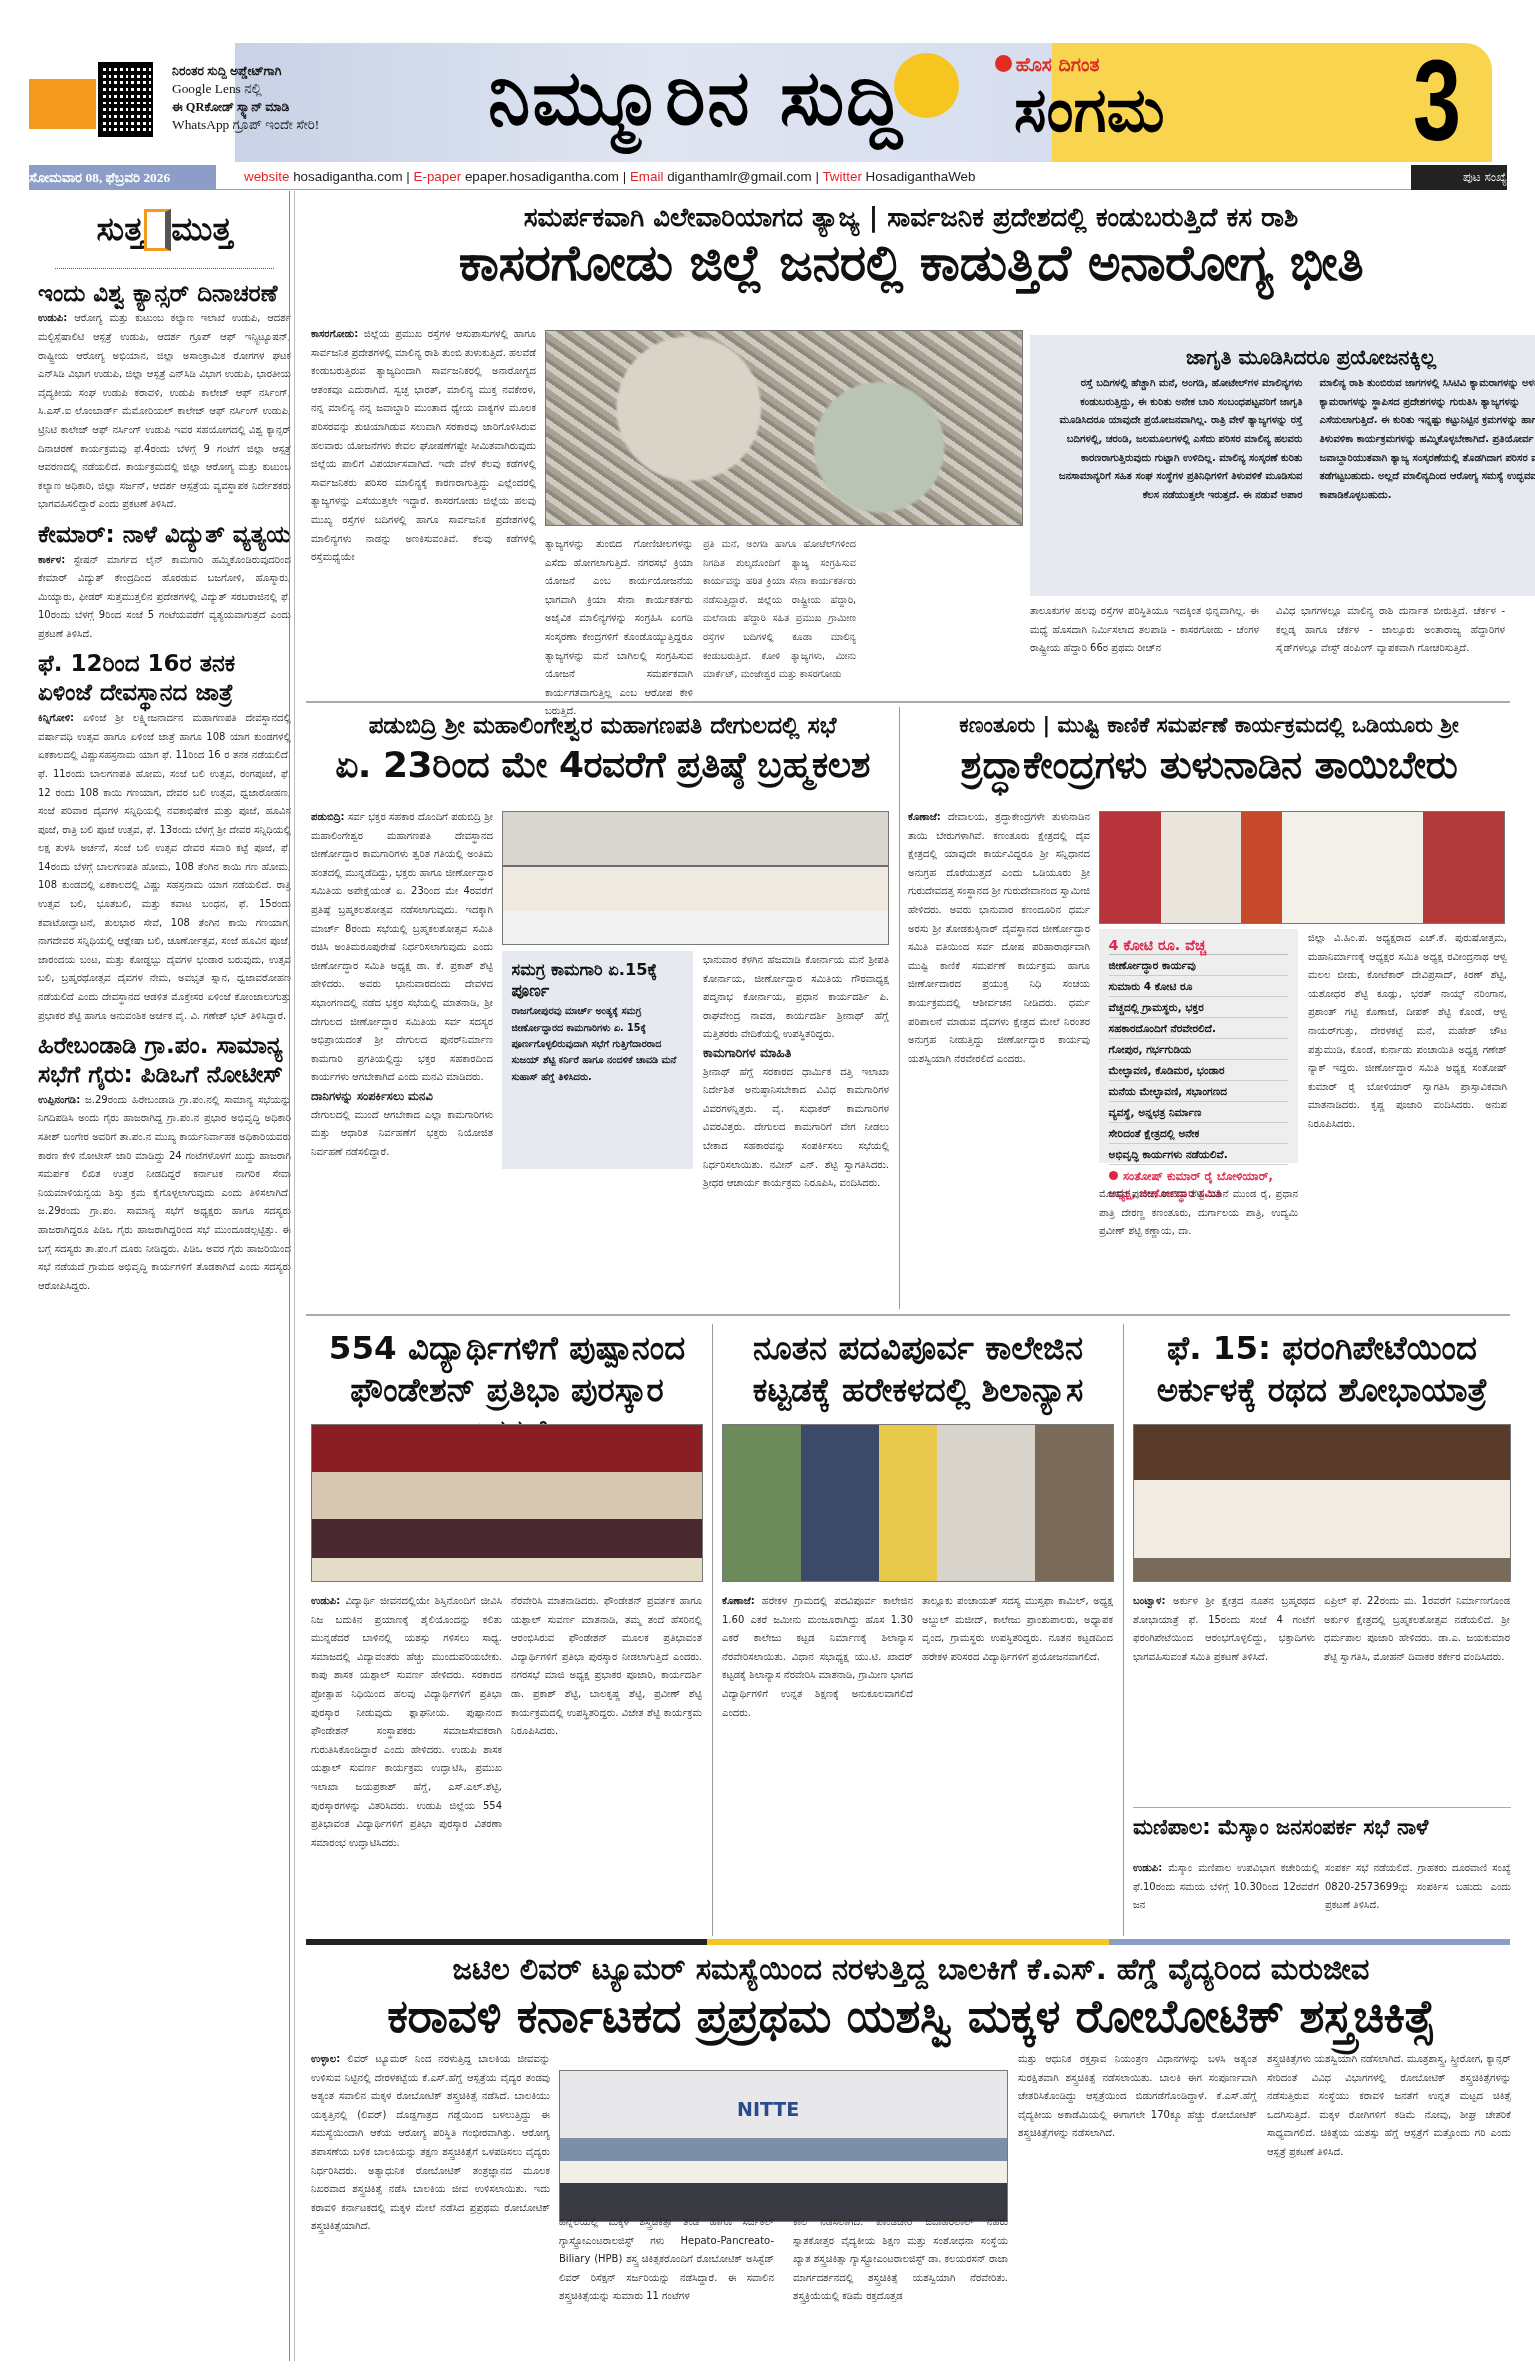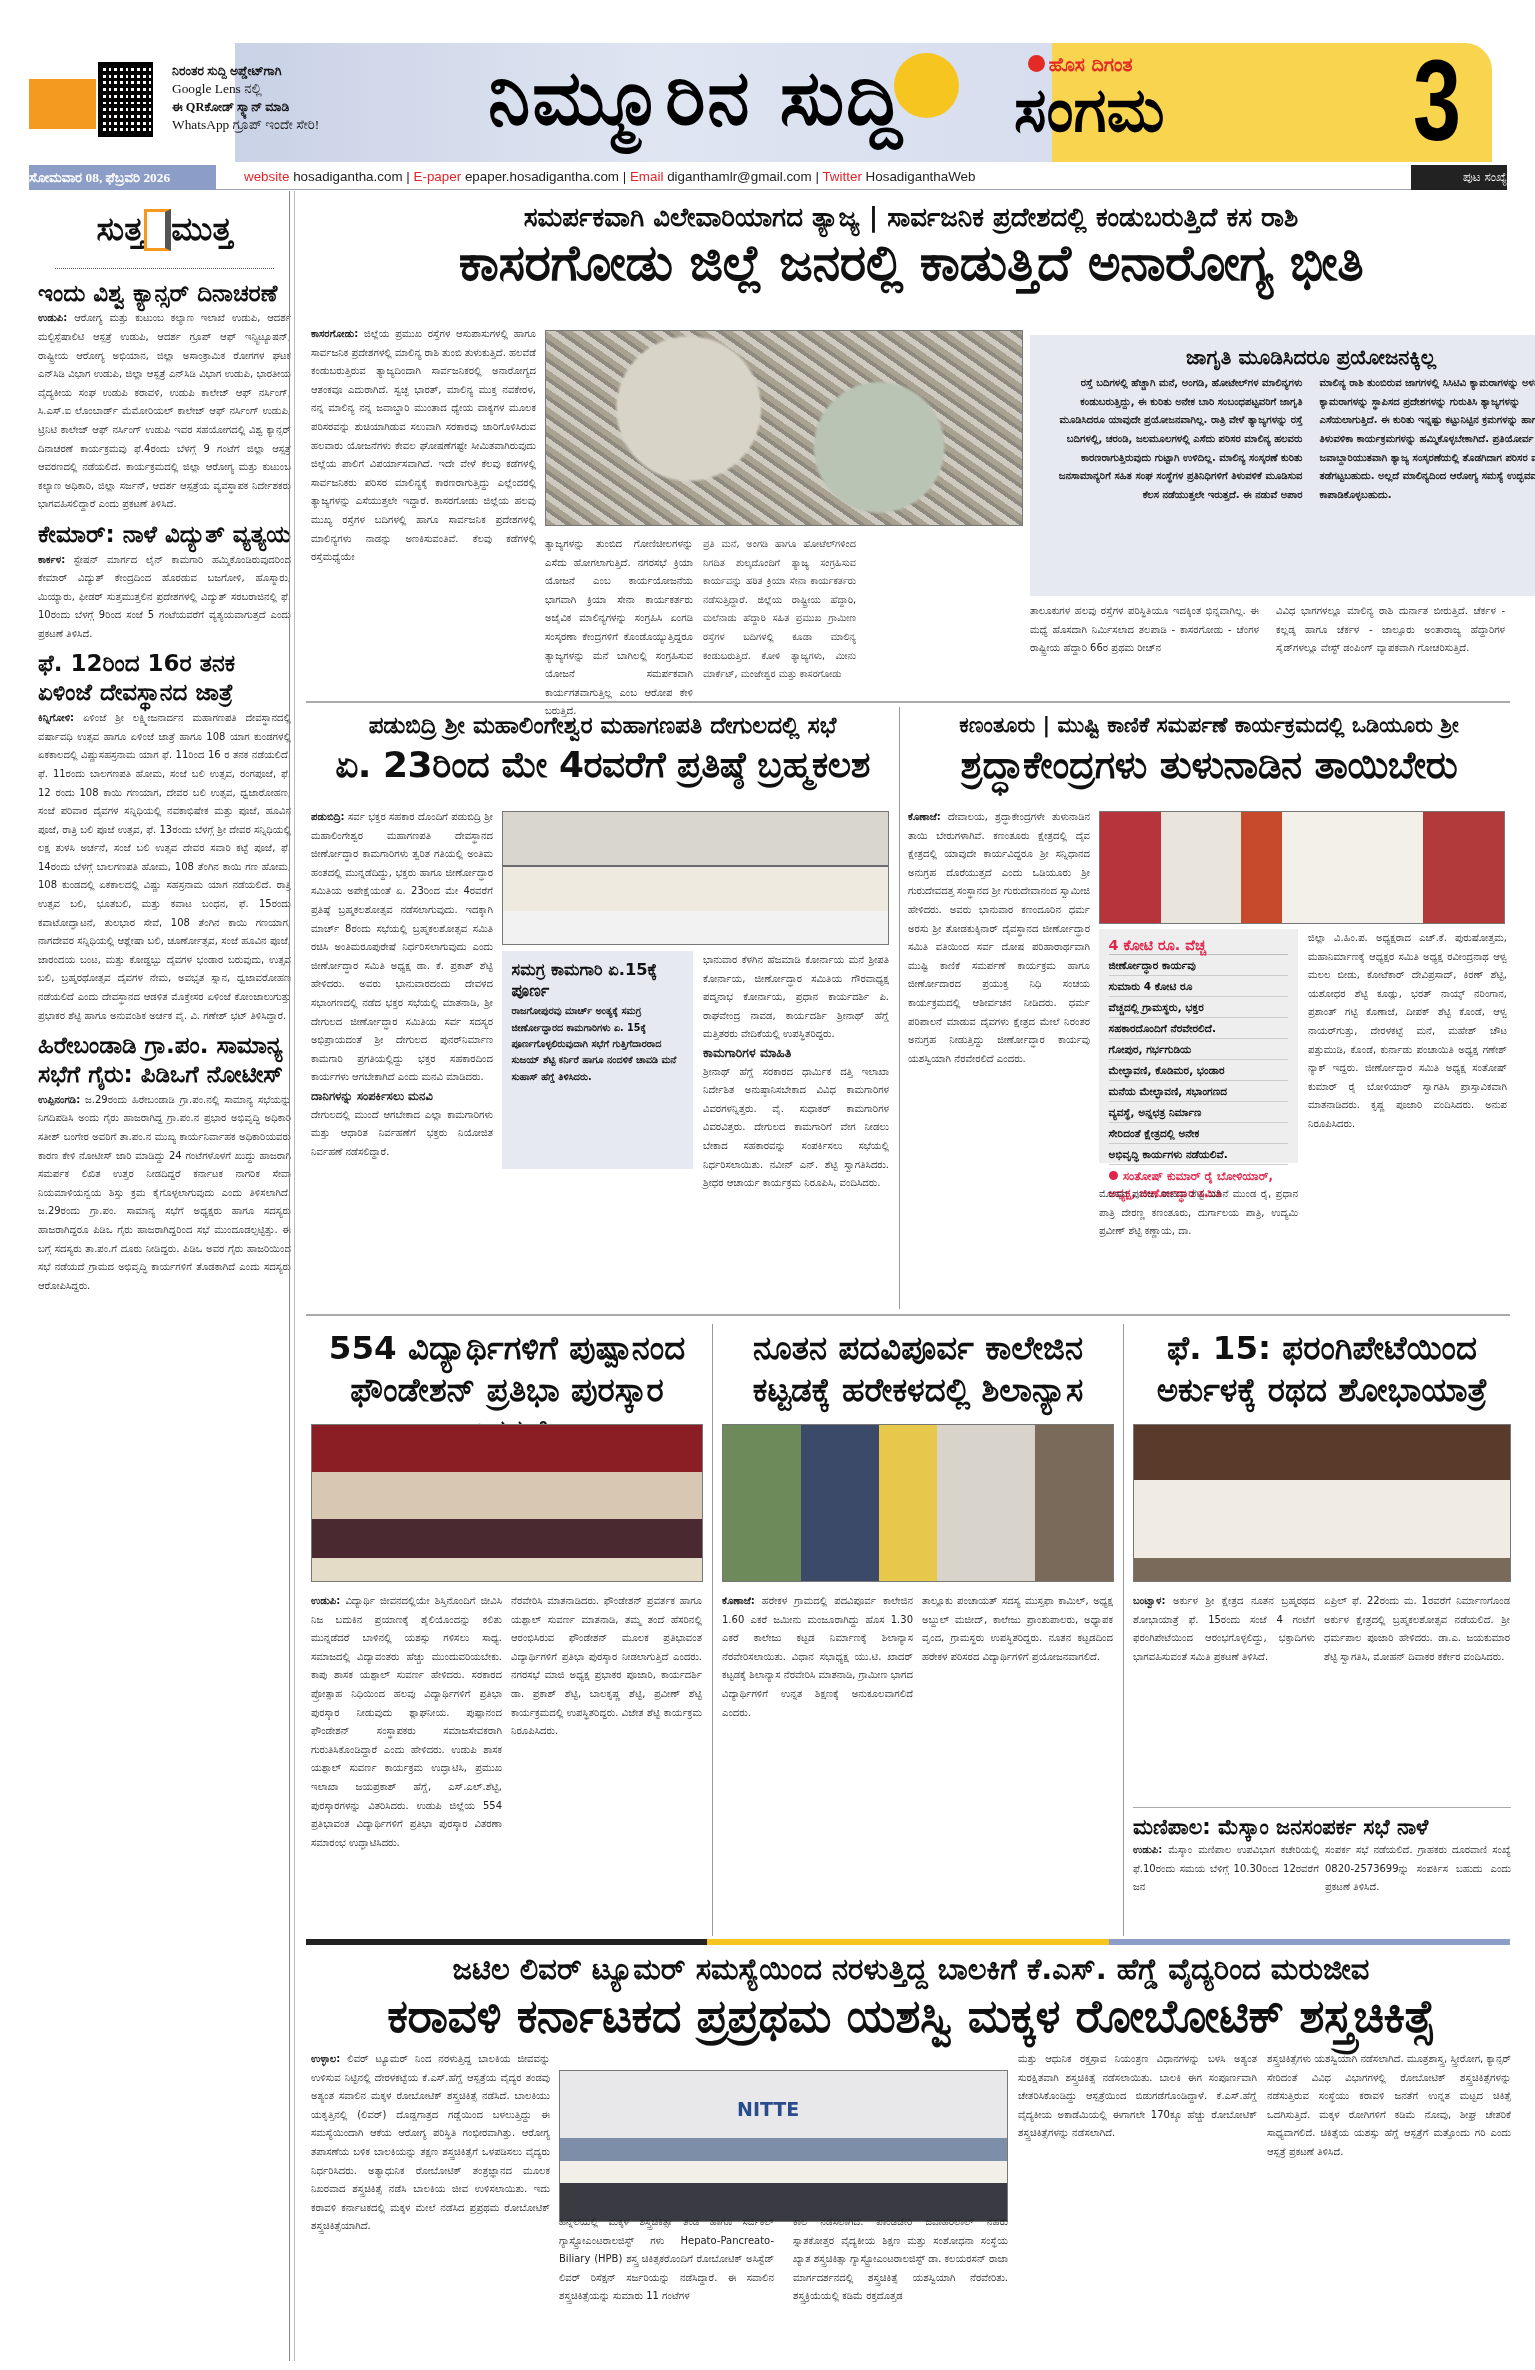--- a/index.html
+++ b/index.html
@@ -13,21 +13,21 @@
   .mh-yellow { position: absolute; left: 1023px; top: 0; width: 440px; height: 119px; background: #f9d44f; border-radius: 0 27px 0 0; }
   .mh-sun { position: absolute; left: 865px; top: 9.6px; width: 65px; height: 65px; border-radius: 50%; background: #f7c520; }
   .mh-orange { position: absolute; left: 0; top: 36px; width: 67px; height: 50px; background: #f39a1f; }
   .qr { position: absolute; left: 69px; top: 19px; width: 55px; height: 75px; background:
         repeating-linear-gradient(0deg, #000 0 3.8px, #fff 3.8px 6.7px),
         repeating-linear-gradient(90deg, #000 0 2.9px, #fff 2.9px 5.7px);
         background-blend-mode: multiply; border: 2.9px solid #000; }
   .qr-text { position: absolute; left: 143px; top: 19px; font-family: "Liberation Serif", serif; font-size: 12.4px; line-height: 18px; font-weight: bold; }
   .qr-text div:nth-child(2), .qr-text div:nth-child(4) { font-weight: normal; font-size: 13.4px; }
   .mh-title { position: absolute; left: 459px; top: 9.6px; font-family: "DejaVu Serif", serif; font-weight: bold; font-size: 76px; letter-spacing: 1.9px; color: #000; }
-  .mh-brand-small { position: absolute; left: 999px; top: 9.6px; color: #e22b25; font-weight: bold; font-size: 19px; }
+  .mh-brand-small { position: absolute; left: 966px; top: 9.6px; color: #e22b25; font-weight: bold; font-size: 19px; }
   .mh-brand-small .logo { display: inline-block; width: 17px; height: 17px; border-radius: 50%; background: #e22b25; vertical-align: -1.9px; margin-right: 3.8px; }
   .mh-brand-big { position: absolute; left: 985px; top: 31px; font-weight: bold; font-size: 61px; color: #000; }
   .mh-page { position: absolute; left: 1384px; top: 0; font-family: "Liberation Sans", sans-serif; font-weight: bold; font-size: 115px; line-height: 115px; color: #000; transform: scaleX(0.75); transform-origin: left; }
 
   .infobar { position: absolute; left: 29px; top: 165px; width: 1478px; height: 25px; border-bottom: 1.9px solid #9ea6b6; }
   .infobar .date { position: absolute; left: 0; top: 0; width: 187px; height: 25px; background: #8c9ec7; color: #fff; font-family: "Liberation Serif", serif; font-weight: bold; font-size: 13.4px; text-align: left; line-height: 25px; }
   .infobar .links { position: absolute; left: 215px; top: 3.8px; font-family: "Liberation Sans", sans-serif; font-size: 13.4px; color: #222; white-space: nowrap; }
   .infobar .links .lab { color: #e0252a; }
   .infobar .pgnum { position: absolute; right: 0; top: 0; width: 96px; height: 25px; background: #222; color: #fff; font-size: 12px; text-align: right; line-height: 25px; }
 
@@ -232,21 +232,21 @@
 </div>
 <div class="photo" style="left:1133px; top:1424px; width:378px; height:158px; background: linear-gradient(180deg, #5a3a2a 0 35%, #f0ece4 35% 85%, #7a6a5a 85%);"></div>
 <div class="story body" style="left:1133px; top:1592px; width:182px;">
   <span class="place">ಬಂಟ್ವಾಳ:</span> <span>ಅರ್ಕುಳ ಶ್ರೀ ಕ್ಷೇತ್ರದ ನೂತನ ಬ್ರಹ್ಮರಥದ ಶೋಭಾಯಾತ್ರೆ ಫೆ. 15ರಂದು ಸಂಜೆ 4 ಗಂಟೆಗೆ ಫರಂಗಿಪೇಟೆಯಿಂದ ಆರಂಭಗೊಳ್ಳಲಿದ್ದು, ಭಕ್ತಾದಿಗಳು ಭಾಗವಹಿಸುವಂತೆ ಸಮಿತಿ ಪ್ರಕಟಣೆ ತಿಳಿಸಿದೆ.</span>
 </div>
 <div class="story body" style="left:1324px; top:1592px; width:186px;">ಏಪ್ರಿಲ್ ಫೆ. 22ರಂದು ಮ. 1ರವರೆಗೆ ನಿರ್ಮಾಣಗೊಂಡ ಅರ್ಕುಳ ಕ್ಷೇತ್ರದಲ್ಲಿ ಬ್ರಹ್ಮಕಲಶೋತ್ಸವ ನಡೆಯಲಿದೆ. ಶ್ರೀ ಧರ್ಮಪಾಲ ಪೂಜಾರಿ ಹೇಳಿದರು. ಡಾ.ಎ. ಜಯಕುಮಾರ ಶೆಟ್ಟಿ ಸ್ವಾಗತಿಸಿ, ಮೋಹನ್ ದಿವಾಕರ ಕರ್ಕೇರ ವಂದಿಸಿದರು.</div>
 <div class="hrule" style="left:1133px; top:1807px; width:378px; height:1px;"></div>
 
 <div class="story" style="left:1133px; top:1814px; width:378px;">
   <div style="font-weight:bold; font-size:21px; line-height:27px;">ಮಣಿಪಾಲ: ಮೆಸ್ಕಾಂ ಜನಸಂಪರ್ಕ ಸಭೆ ನಾಳೆ</div>
-  <div style="display:flex; gap:6px; margin-top:0;">
+  <div style="display:flex; gap:6px; margin-top:18px;">
     <p class="body" style="flex:1;"><span class="place">ಉಡುಪಿ:</span> <span>ಮೆಸ್ಕಾಂ ಮಣಿಪಾಲ ಉಪವಿಭಾಗ ಕಚೇರಿಯಲ್ಲಿ ಫೆ.10ರಂದು ಸಮಯ ಬೆಳಿಗ್ಗೆ 10.30ರಿಂದ 12ರವರೆಗೆ ಜನ</span></p>
     <p class="body" style="flex:1;">ಸಂಪರ್ಕ ಸಭೆ ನಡೆಯಲಿದೆ. ಗ್ರಾಹಕರು ದೂರವಾಣಿ ಸಂಖ್ಯೆ 0820-2573699ನ್ನು ಸಂಪರ್ಕಿಸ ಬಹುದು ಎಂದು ಪ್ರಕಟಣೆ ತಿಳಿಸಿದೆ.</p>
   </div>
 </div>
 
 <div class="tricolor">
   <div style="background:#222;"></div>
   <div style="background:#f7c520;"></div>
   <div style="background:#8c9ec7;"></div>
 </div>

